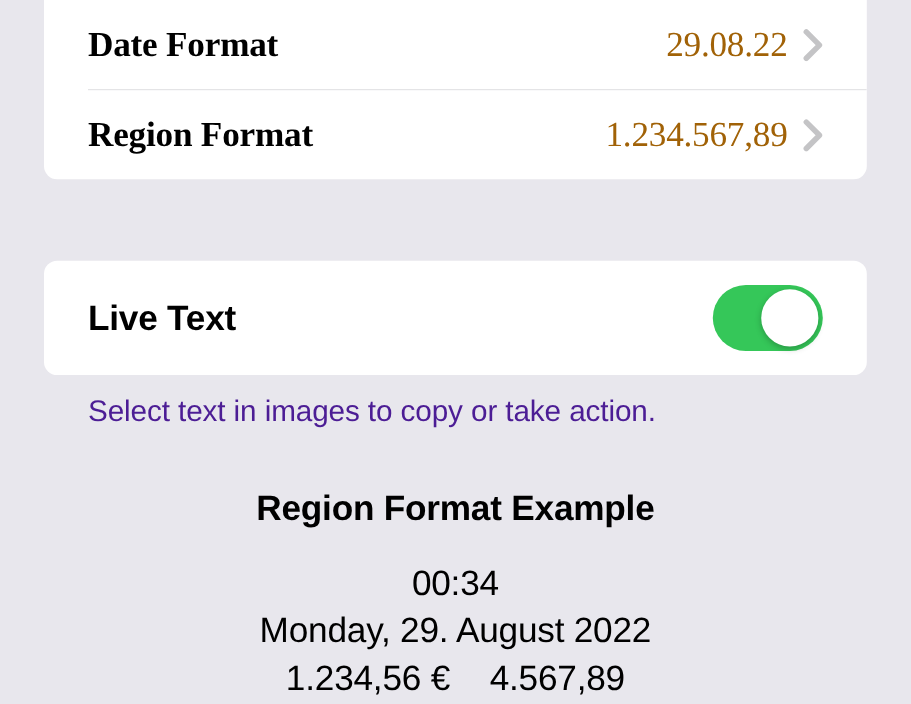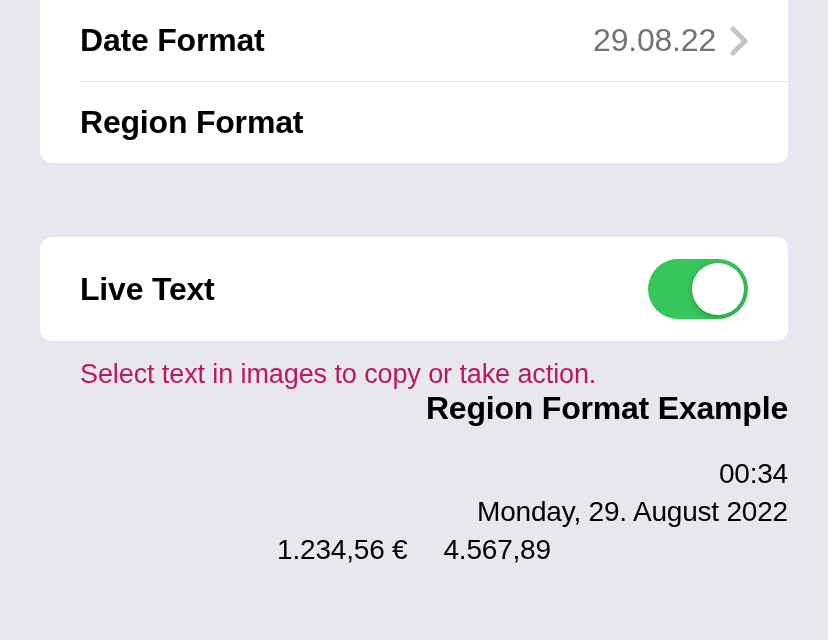--- a/index.html
+++ b/index.html
@@ -19,20 +19,21 @@
       padding: 0 40px;
     }
     .card {
       background: #ffffff;
       border-radius: 12px;
       overflow: hidden;
     }
     .card-top-cutoff {
       border-top-left-radius: 0;
       border-top-right-radius: 0;
+      font-family: Liberation Serif, serif;
     }
     .row {
       display: flex;
       align-items: center;
       justify-content: space-between;
       padding: 22px 40px;
     }
     .row-label {
       font-size: 32px;
       font-weight: 600;
@@ -40,21 +41,21 @@
       letter-spacing: -0.2px;
     }
     .row-right {
       display: flex;
       align-items: center;
       gap: 14px;
     }
     .row-value {
       font-size: 32px;
       font-weight: 400;
-      color: #737373;
+      color: #a16207;
       letter-spacing: -0.2px;
     }
     .chevron {
       flex-shrink: 0;
     }
     .separator {
       height: 1px;
       background: #e2e2e4;
       margin-left: 40px;
     }
@@ -76,35 +77,36 @@
       width: 52px;
       height: 52px;
       border-radius: 50%;
       background: #ffffff;
       box-shadow: 0 2px 6px rgba(0,0,0,0.25);
     }
     .caption {
       padding: 18px 40px 0 40px;
       font-size: 27px;
       font-weight: 400;
-      color: #be185d;
+      color: #4c1d95;
       letter-spacing: -0.1px;
     }
     .example-section {
-      text-align: right;
+      margin-top: 54px;
+      text-align: center;
     }
     .example-title {
       font-size: 32px;
       font-weight: 600;
       color: #000000;
       letter-spacing: -0.2px;
     }
     .example-body {
       margin-top: 28px;
-      font-size: 28px;
+      font-size: 32px;
       font-weight: 400;
       color: #000000;
       line-height: 1.35;
       letter-spacing: -0.2px;
     }
     .example-line {
       display: block;
     }
     .example-numbers {
       display: flex;
@@ -122,20 +124,26 @@
       <span class="row-right">
         <span class="row-value">29.08.22</span>
         <svg class="chevron" width="18" height="30" viewBox="0 0 18 30">
             <path d="M3 3 L15 15 L3 27" stroke="#c4c4c6" stroke-width="5" fill="none" stroke-linecap="round" stroke-linejoin="round"></path>
           </svg>
       </span>
     </div>
     <div class="separator"></div>
     <div class="row">
       <span class="row-label">Region Format</span>
+      <span class="row-right">
+        <span class="row-value">1.234.567,89</span>
+        <svg class="chevron" width="18" height="30" viewBox="0 0 18 30">
+            <path d="M3 3 L15 15 L3 27" stroke="#c4c4c6" stroke-width="5" fill="none" stroke-linecap="round" stroke-linejoin="round"></path>
+          </svg>
+      </span>
     </div>
   </div>
 
   <div class="spacer-lg"></div>
 
   <div class="card">
     <div class="row">
       <span class="row-label">Live Text</span>
       <div class="toggle">
         <div class="toggle-knob"></div>

